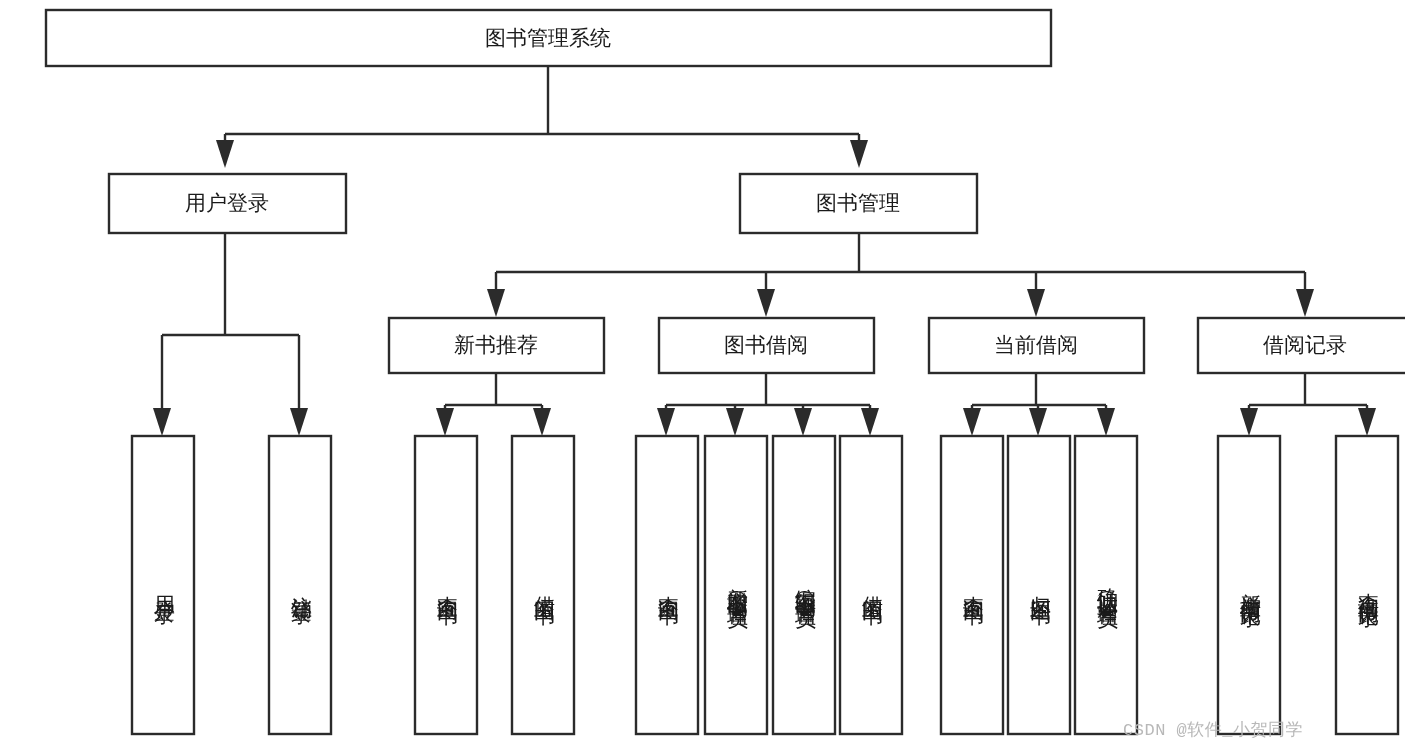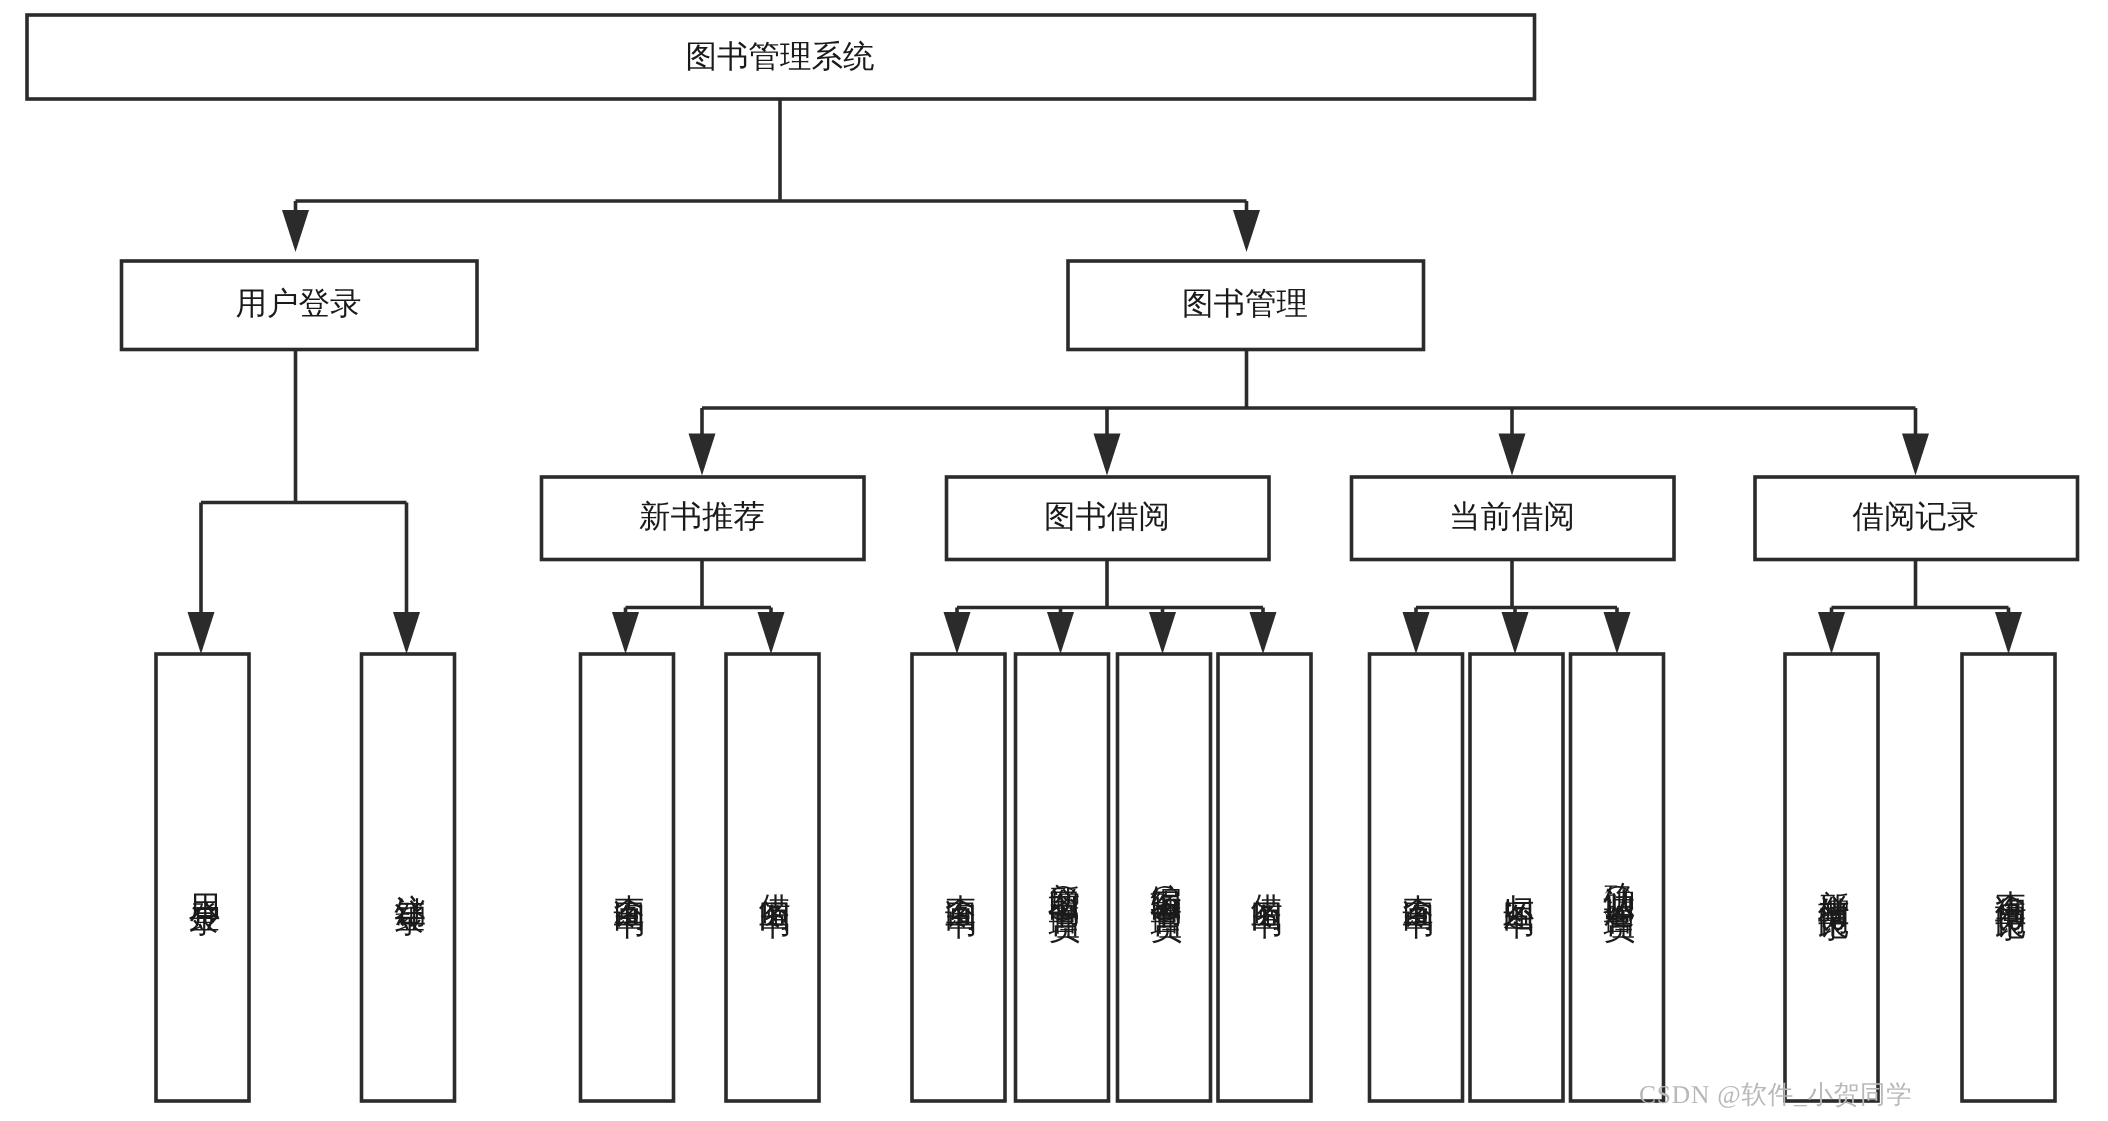--- a/index.html
+++ b/index.html
@@ -11,20 +11,21 @@
     width: 1405px;
     height: 747px;
     font-family: "Liberation Sans", "DejaVu Sans", sans-serif;
     overflow: hidden;
     position: relative;
   }
   #diagram-root {
     position: relative;
     width: 1285px;
     height: 747px;
+    margin-left: 28px;
   }
   svg#tree-svg {
     position: absolute;
     left: 0;
     top: 0;
     width: 1405px;
     height: 747px;
     display: block;
   }
   .node-box {
@@ -55,21 +56,21 @@
     fill: #1a1a1a;
     writing-mode: vertical-rl;
     text-orientation: upright;
     letter-spacing: 3px;
     dominant-baseline: middle;
   }
   .watermark-text {
     position: absolute;
     right: 10px;
     bottom: 6px;
-    font-family: Liberation Serif, serif;
+    font-family: Liberation Mono, monospace;
     font-size: 17px;
     color: #b8b8b8;
     white-space: nowrap;
     letter-spacing: 0.5px;
     pointer-events: none;
   }
 </style>
 </head>
 <body>
 

